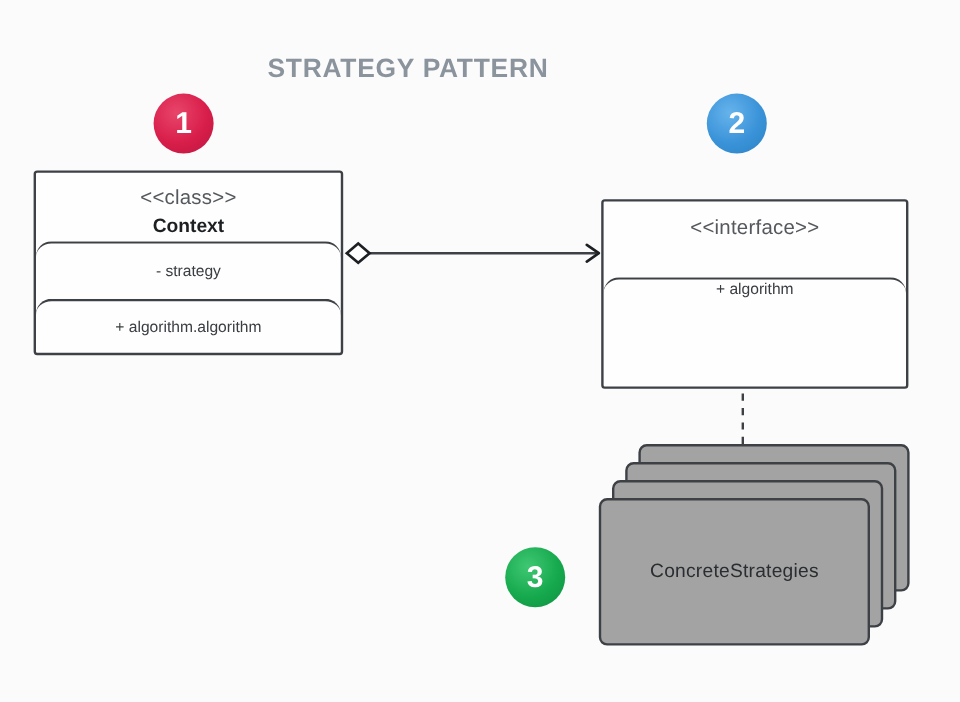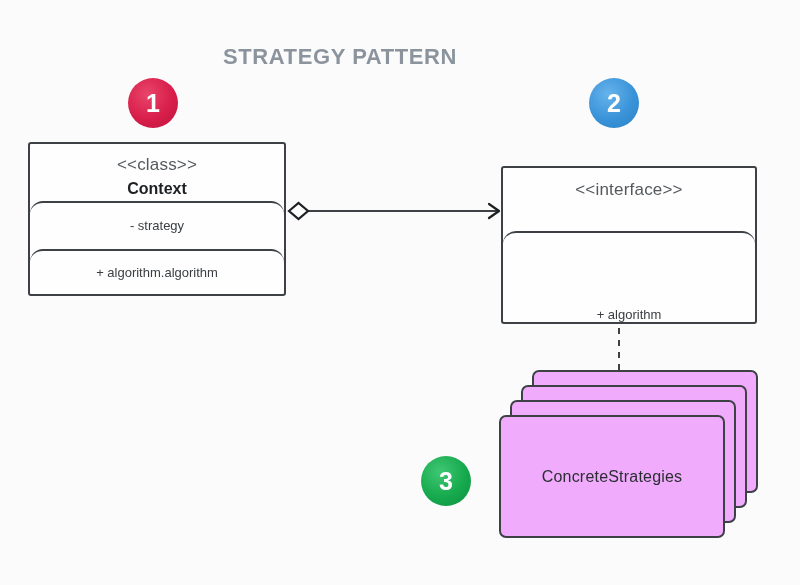--- a/index.html
+++ b/index.html
@@ -90,28 +90,28 @@
   }
 
   #context-box .compartment.head { height: 57px; padding-top: 11px; }
   #context-box .compartment.attrs { height: 48px; padding-top: 15px; }
   #context-box .compartment.ops { height: 45px; padding-top: 14px; }
 
   #strategy-box .compartment.head { height: 63px; padding-top: 12px; }
   #strategy-box .compartment.ops {
     height: 91px;
     display: flex;
-    align-items: flex-end;
+    align-items: flex-start;
     justify-content: center;
   }
 
   
   .stack-card {
     position: absolute;
-    background: #f0abfc;
+    background: #a3a3a3;
     border: 2px solid #3d4145;
     border-radius: 7px;
     box-sizing: border-box;
     width: 226px;
     height: 123px;
   }
   #stack-card-4 { left: 532px; top: 370px; }
   #stack-card-3 { left: 521px; top: 385px; }
   #stack-card-2 { left: 510px; top: 400px; }
   #stack-card-1 {

